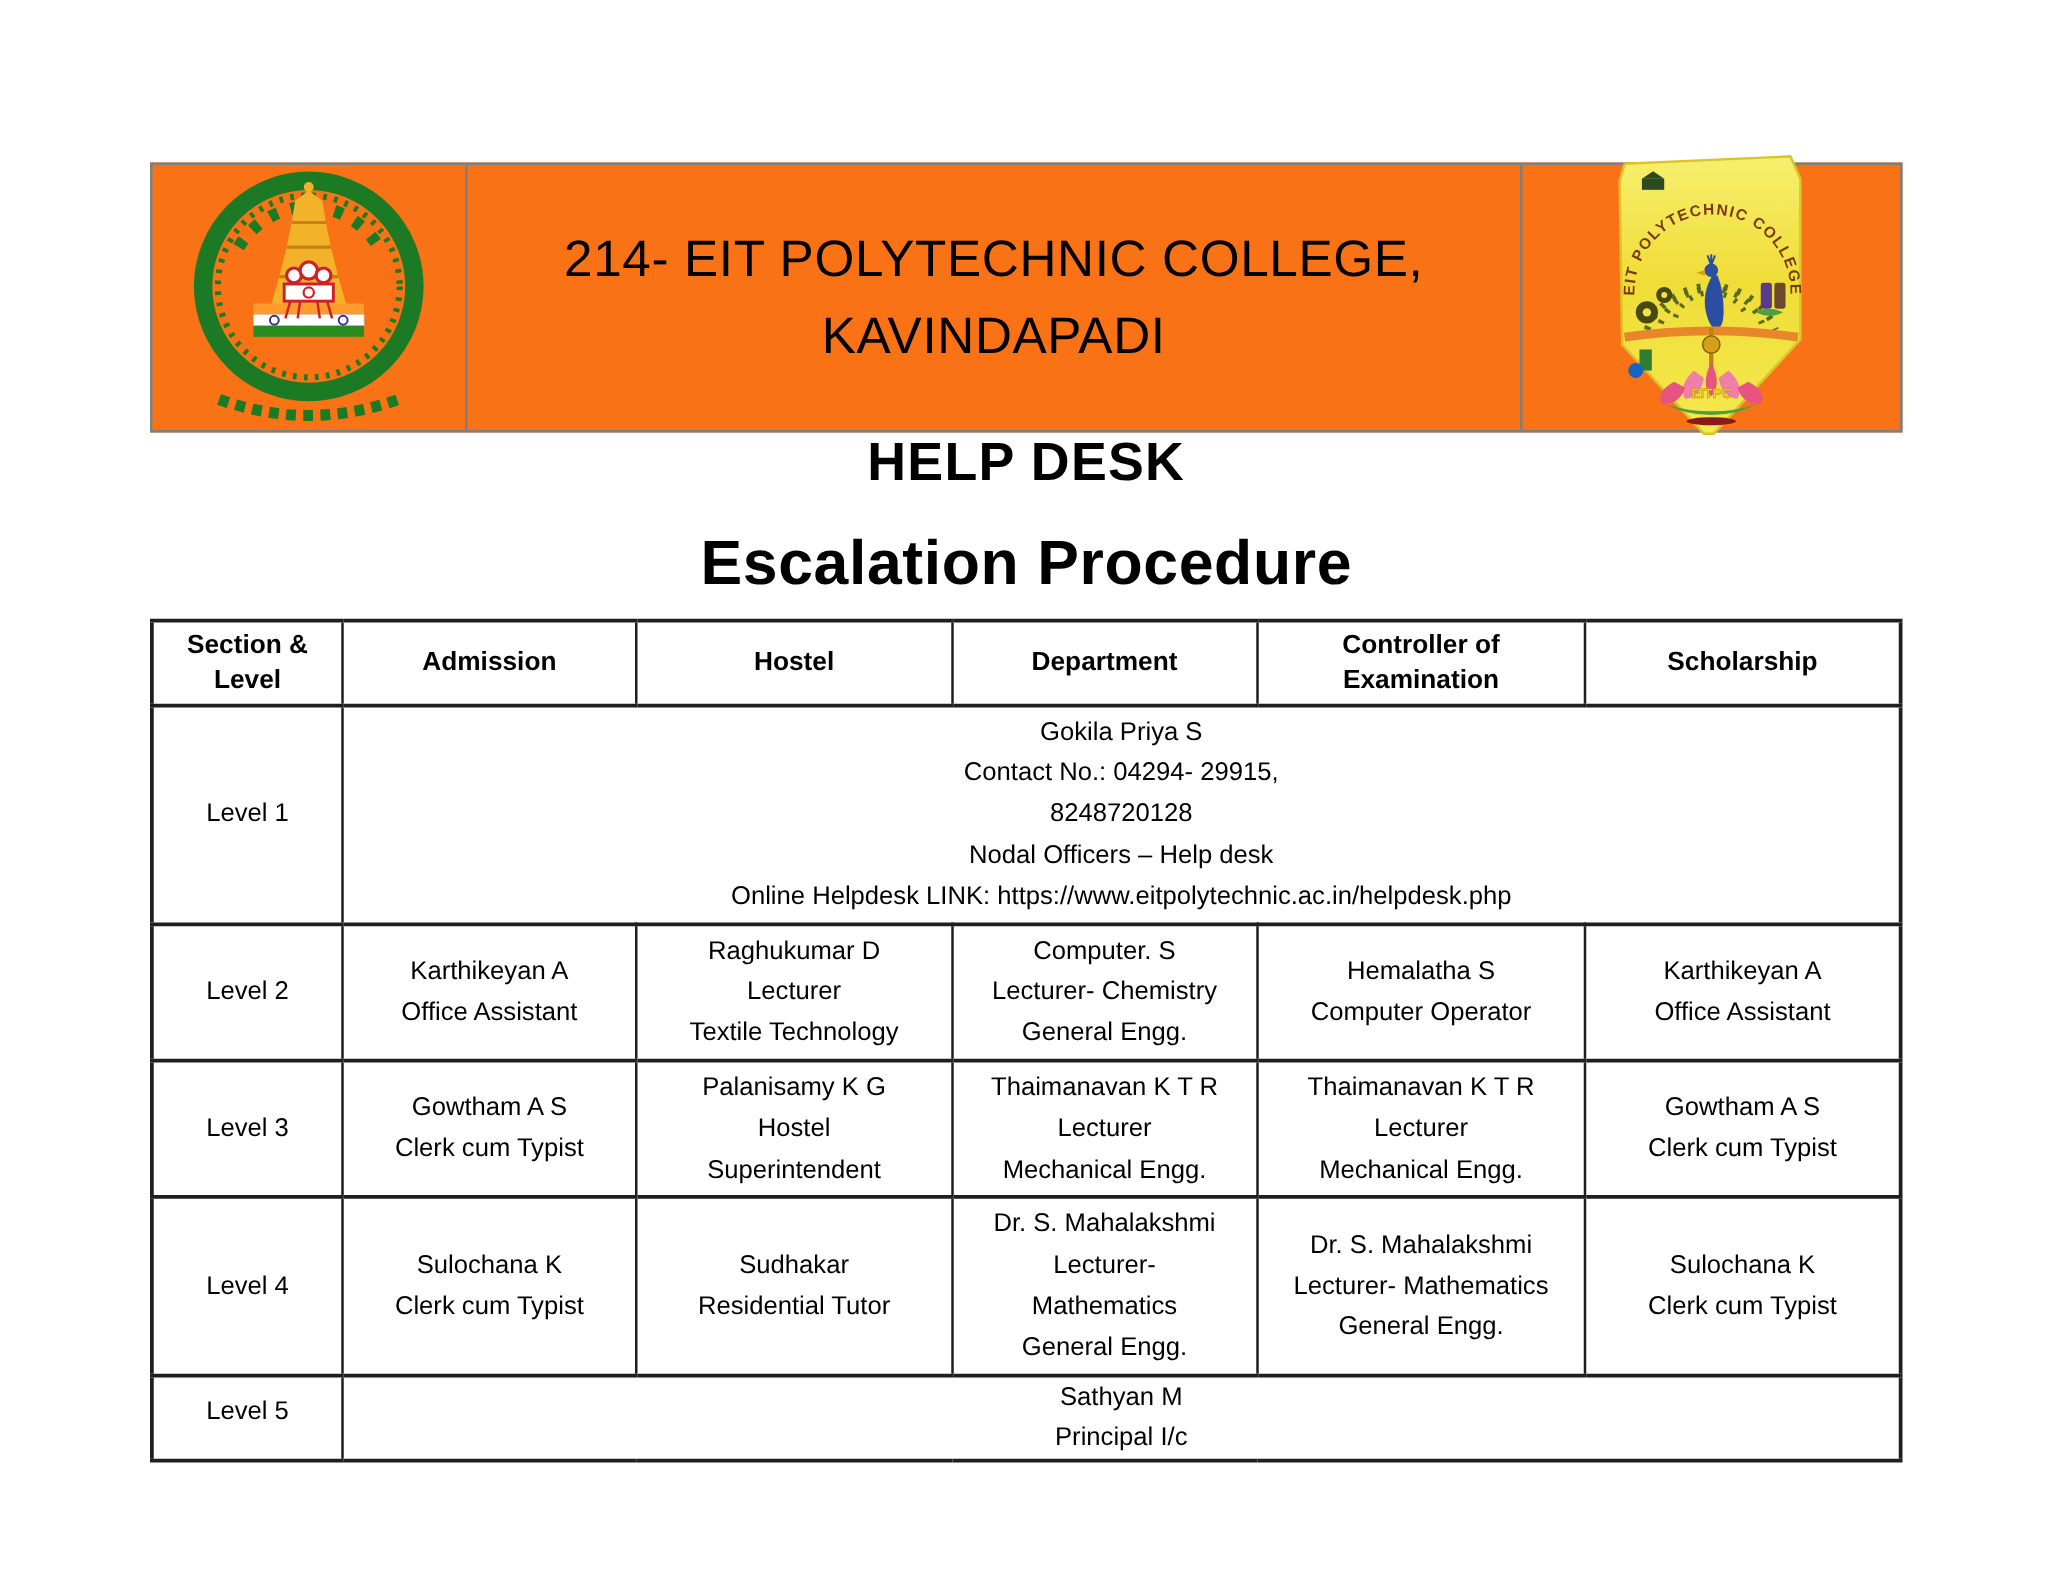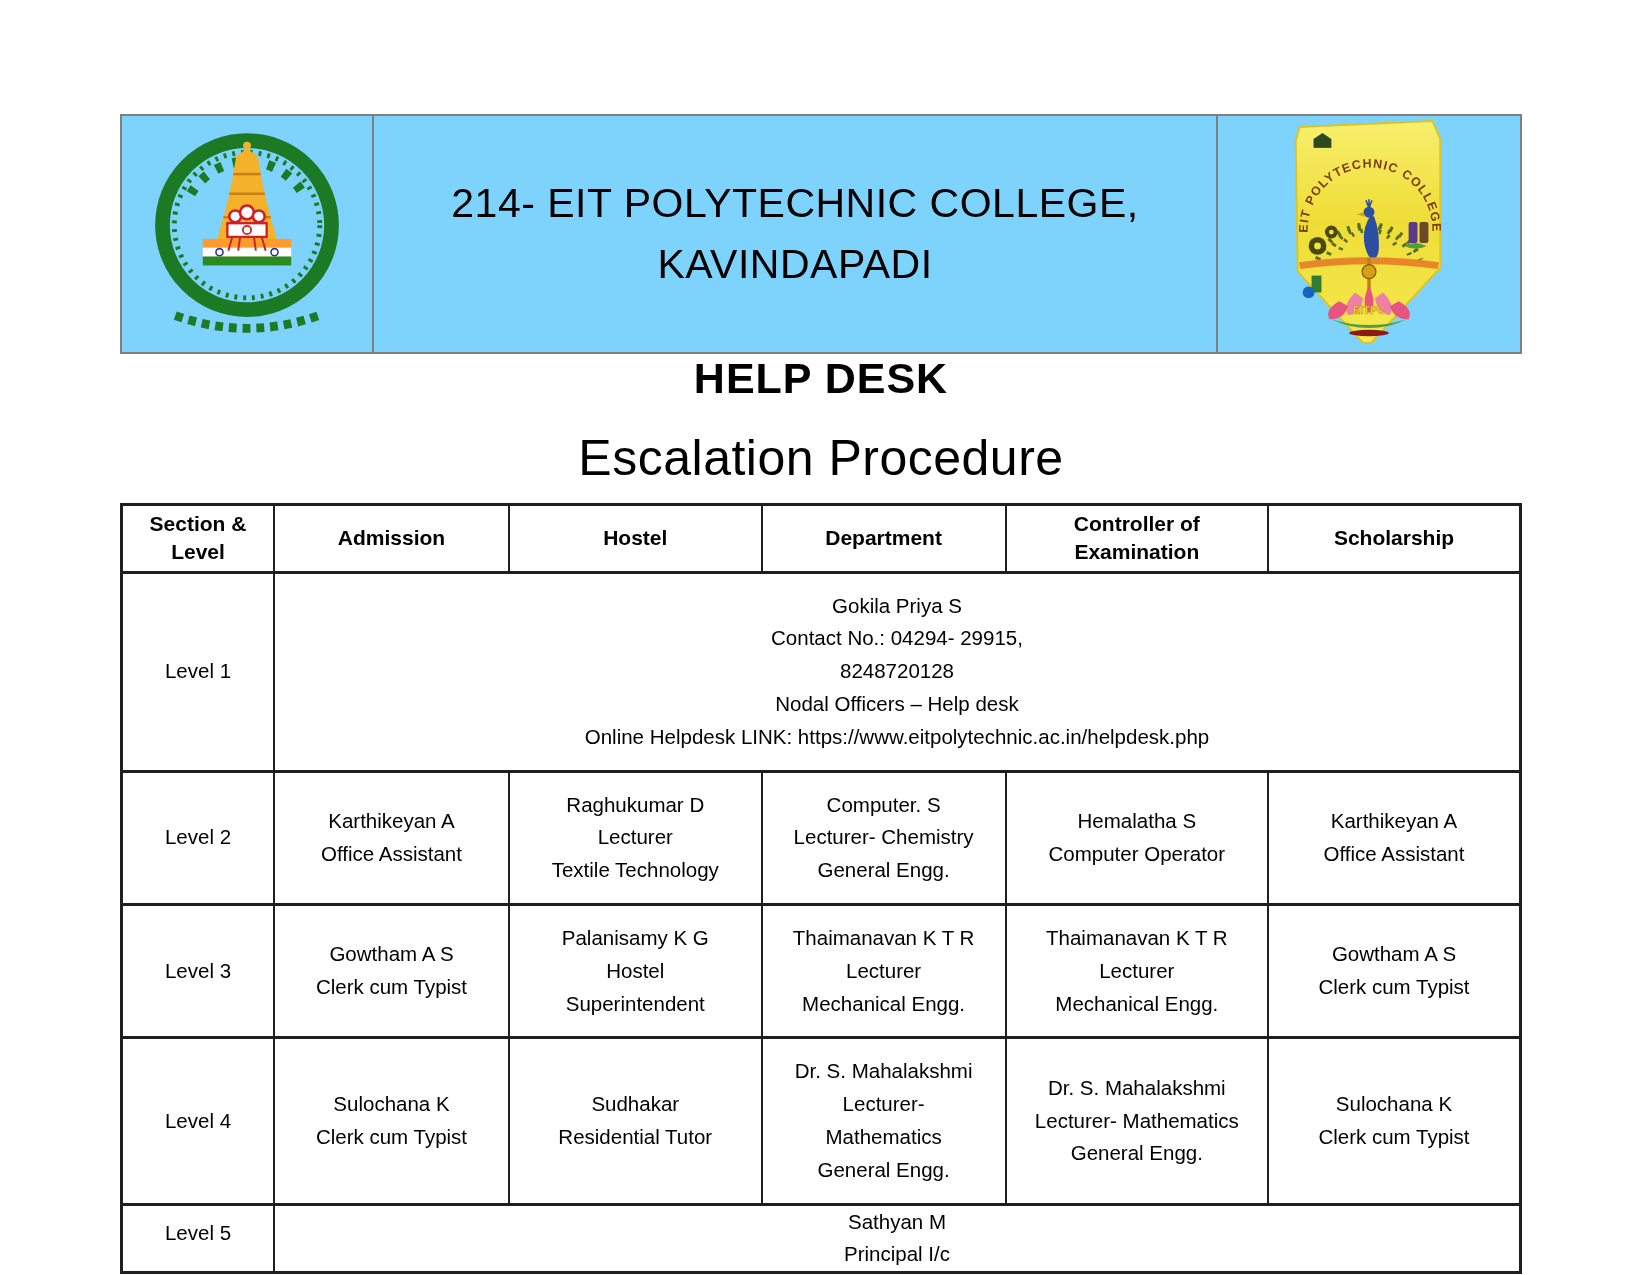--- a/index.html
+++ b/index.html
@@ -4,47 +4,47 @@
 <style>
   html,body{margin:0;padding:0;}
   body{
     width:1650px;height:1275px;position:relative;background:#ffffff;
     font-family:"Liberation Sans", sans-serif;color:#000;overflow:hidden;
   }
   .content{position:absolute;left:120px;top:114px;width:1402px;}
 
   
   .header-box{
-    box-sizing:border-box;width:1402px;height:240px;
-    border:2px solid #7f7f7f;display:flex;align-items:stretch;background:#7dd3fc;
+    box-sizing:border-box;width:1402px;height:216px;
+    border:2px solid #7f7f7f;display:flex;align-items:stretch;background:#f97316;margin-top:16px;
   }
   .logo-cell-left{width:250px;border-right:2px solid #7f7f7f;display:flex;align-items:center;justify-content:center;}
   .title-cell{flex:1;display:flex;align-items:center;justify-content:center;text-align:center;}
   .college-title{font-size:41px;line-height:1.5;letter-spacing:0.5px;}
   .logo-cell-right{width:302px;border-left:2px solid #7f7f7f;display:flex;align-items:center;justify-content:center;}
 
   
   .h-help{margin-top:0;text-align:center;font-size:43px;font-weight:bold;letter-spacing:1px;}
-  .h-esc{margin-top:26px;text-align:center;font-size:50px;font-weight:normal;letter-spacing:0.5px;}
+  .h-esc{margin-top:26px;text-align:center;font-size:50px;font-weight:bold;letter-spacing:0.5px;}
 
   
   table.esc{
     margin-top:16px;width:1402px;border-collapse:collapse;table-layout:fixed;
     border:3px solid #1f1f1f;
   }
   table.esc th, table.esc td{
     border:2px solid #1f1f1f;border-top-width:3px;border-bottom-width:3px;
     text-align:center;box-sizing:border-box;
   }
   table.esc th{
     font-size:21px;font-weight:bold;height:62px;vertical-align:middle;
     line-height:1.35;padding:4px 6px;
   }
   table.esc td{
-    font-size:20.5px;vertical-align:middle;line-height:1.6;padding:16px 8px;
+    font-size:20.5px;vertical-align:middle;line-height:1.6;padding:4px 8px;
   }
   td.lvl{font-weight:normal;vertical-align:bottom;padding-bottom:12px;font-size:21px;}
   tr.row-l1 td{height:150px;}
   tr.row-l2 td{height:104px;}
   tr.row-l3 td{height:94px;}
   tr.row-l4 td{height:122px;}
   tr.row-l5 td{height:58px;padding-top:0;padding-bottom:0;}
   tr.row-l5 td.lvl{padding-bottom:10px;}
 </style>
 </head>

